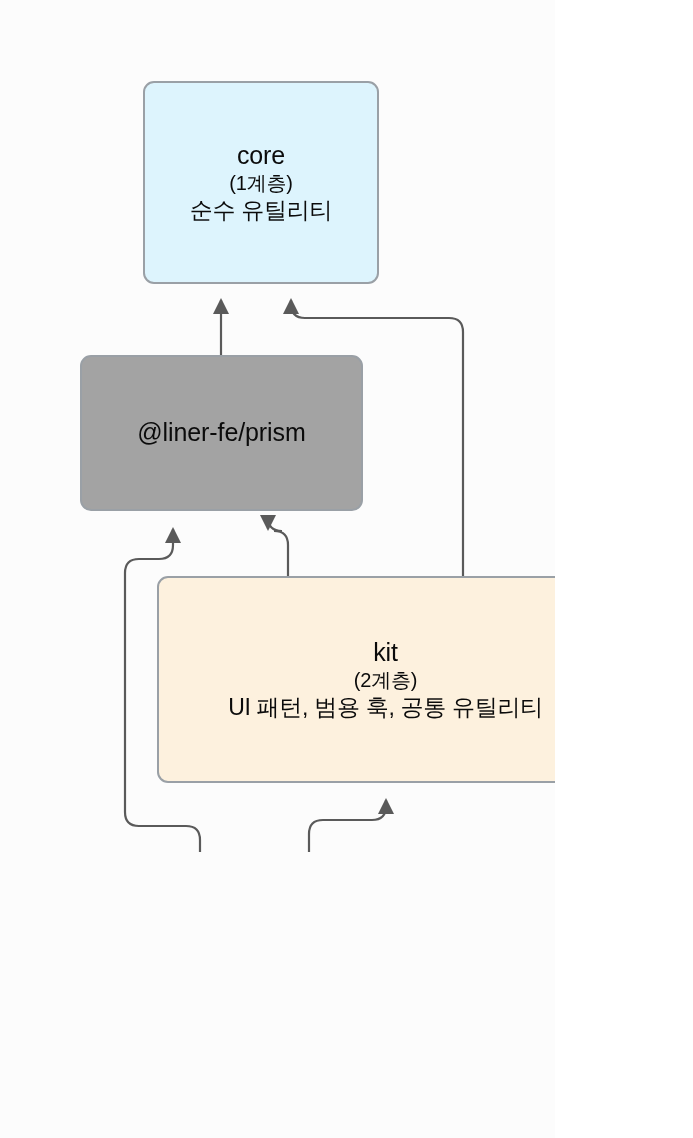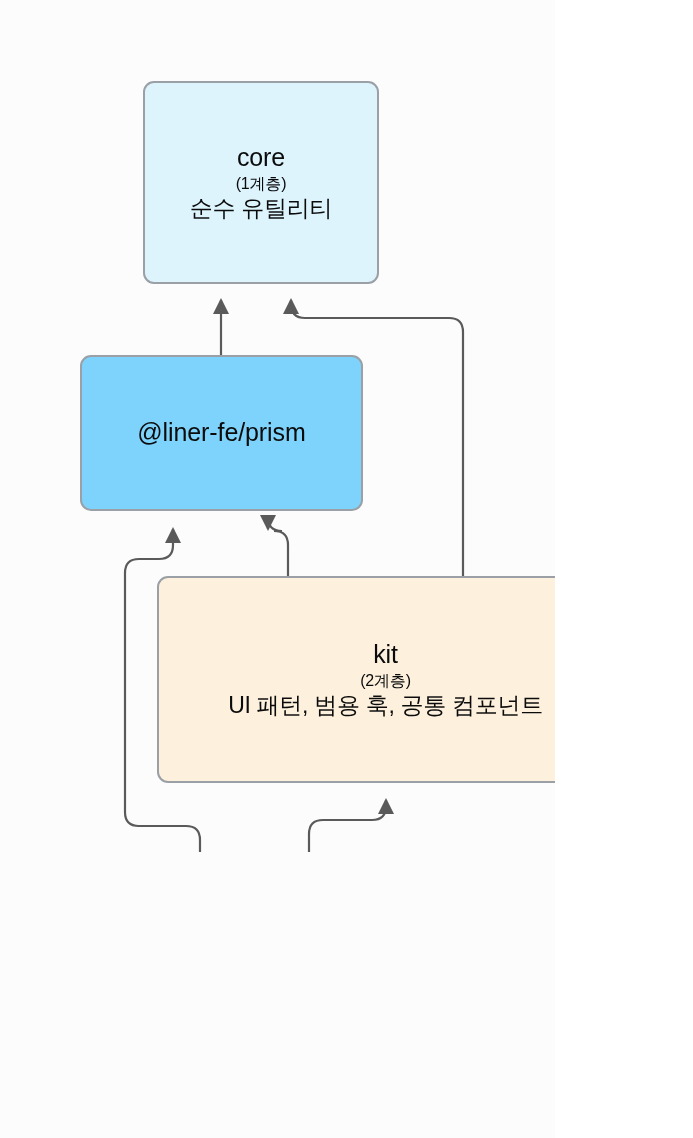--- a/index.html
+++ b/index.html
@@ -39,35 +39,35 @@
   .node .line {
     display: block;
     white-space: nowrap;
     line-height: 1.26;
   }
   .node .l-title {
     font-size: 25px;
     letter-spacing: -0.1px;
   }
   .node .l-sub {
-    font-size: 16px;
+    font-size: 20px;
     letter-spacing: -0.2px;
   }
   .node .l-desc {
     font-size: 23px;
     letter-spacing: -0.3px;
   }
 
   #node-core {
     left: 143px; top: 81px; width: 236px; height: 203px;
     background: #ddf4fd;
   }
   #node-prism {
     left: 80px; top: 355px; width: 283px; height: 156px;
-    background: #7dd3fc;
+    background: #a3a3a3;
   }
   #node-kit {
     left: 157px; top: 576px; width: 457px; height: 207px;
     background: #fdf1de;
   }
   #node-apps {
     left: 90px; top: 852px; width: 329px; height: 207px;
     background: #fbe4ef;
   }
 </style>
@@ -100,17 +100,17 @@
     <span class="line l-desc">순수 유틸리티</span>
   </div>
 
   <div class="node" id="node-prism">
     <span class="line l-title">@liner-fe/prism</span>
   </div>
 
   <div class="node" id="node-kit">
     <span class="line l-title">kit</span>
     <span class="line l-sub">(2계층)</span>
-    <span class="line l-desc">UI 패턴, 범용 훅, 공통 컴포넌트</span>
+    <span class="line l-desc">UI 패턴, 범용 훅, 공통 유틸리티</span>
   </div>
 
 
 </div>
 
 </body></html>

